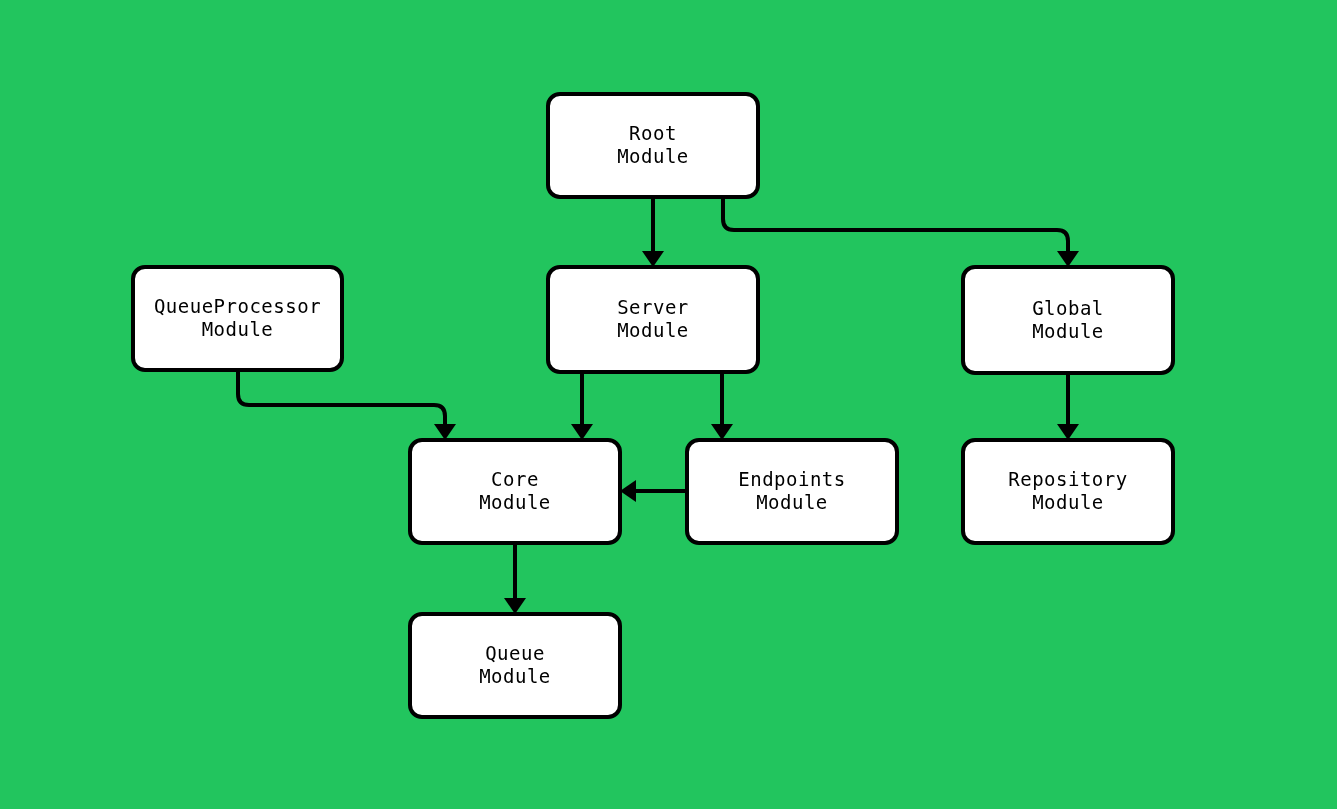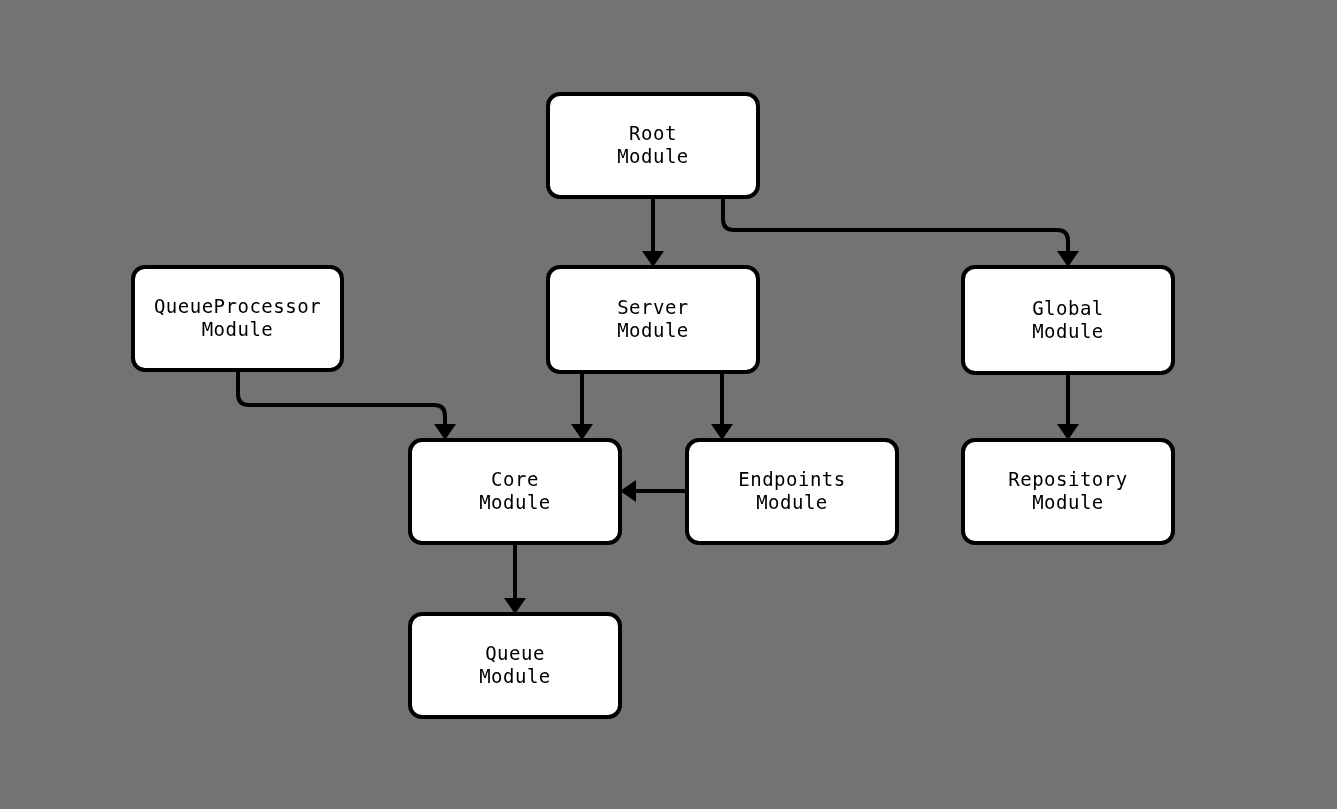--- a/index.html
+++ b/index.html
@@ -11,21 +11,21 @@
   body {
     width: 1337px;
     height: 809px;
     font-family: "DejaVu Sans Mono", "Liberation Mono", monospace;
     overflow: hidden;
   }
   #diagram-root {
     position: relative;
     width: 1337px;
     height: 809px;
-    background: #737373;
+    background: #22c55e;
   }
   svg#graph {
     display: block;
     width: 1337px;
     height: 809px;
   }
   .node-box {
     fill: #ffffff;
     stroke: #000000;
     stroke-width: 4;

